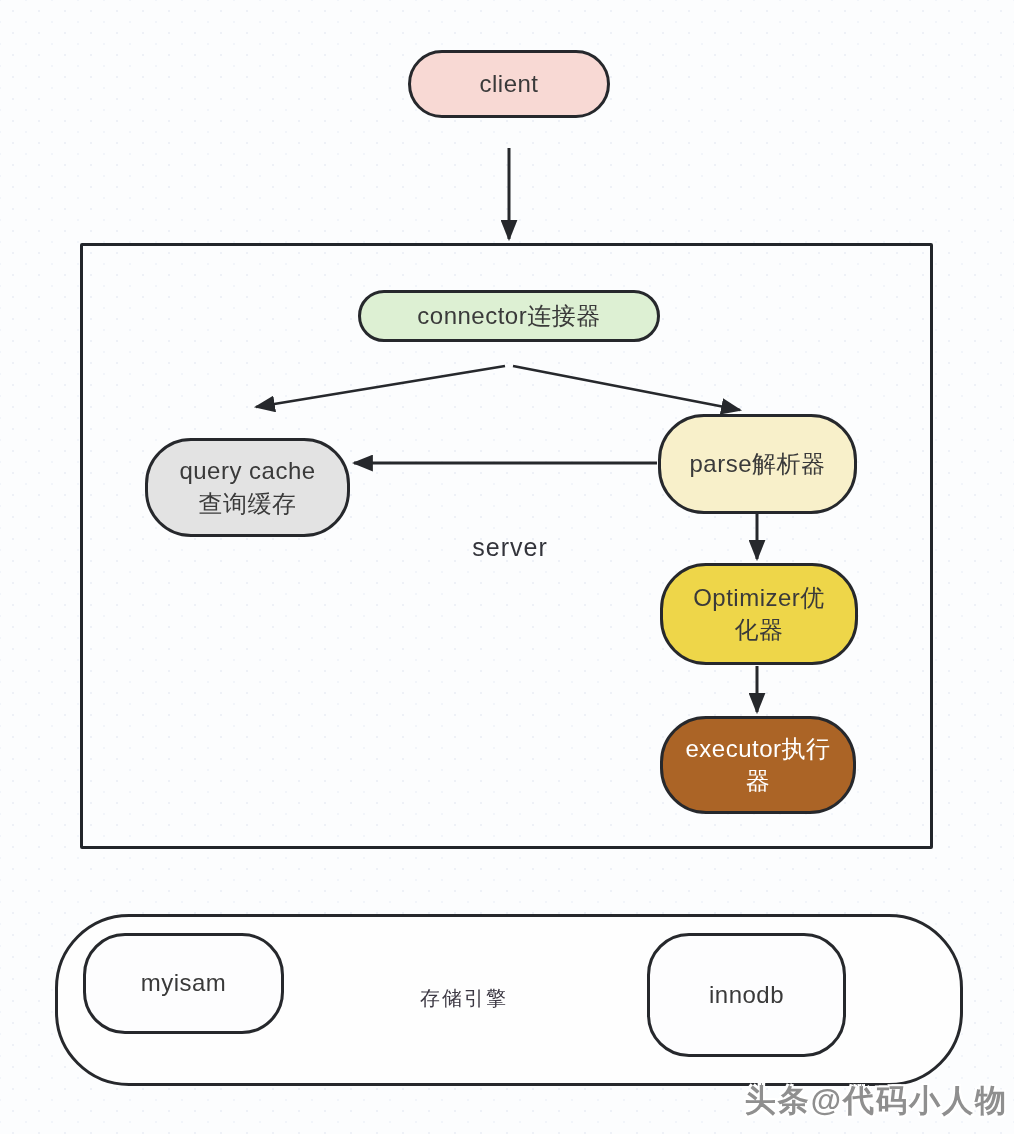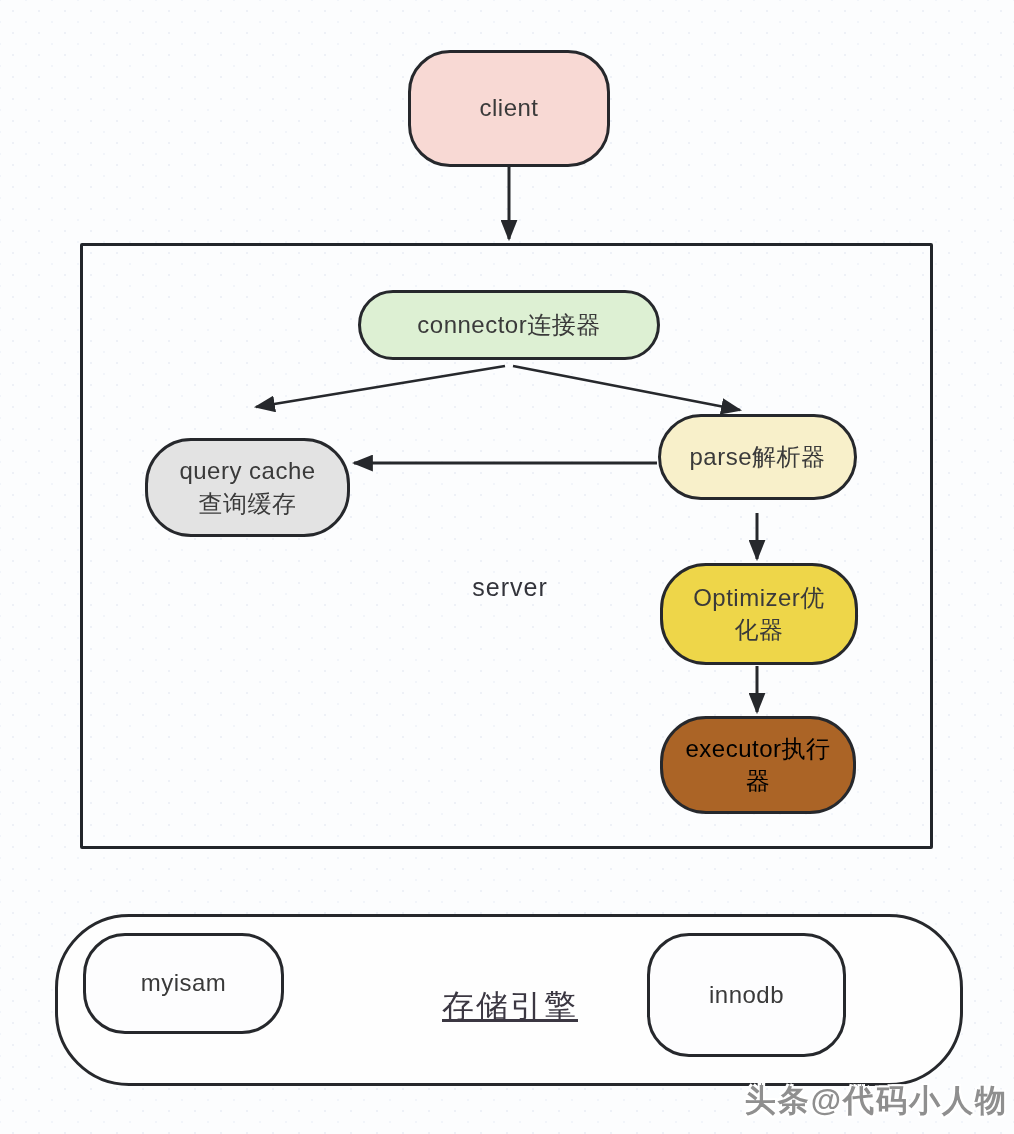--- a/index.html
+++ b/index.html
@@ -23,45 +23,45 @@
     display:flex;flex-direction:column;align-items:center;justify-content:center;
     border:3px solid #26282c;
     box-sizing:border-box;
     text-align:center;
     color:#3a3a3a;
     font-size:24px;
     line-height:1.35;
     white-space:pre-line;
     letter-spacing:0.5px;
   }
-  .node-client{left:408px;top:50px;width:202px;height:117px;border-radius:42px;background:#f8d9d4;}
+  .node-client{left:408px;top:50px;width:202px;height:68px;border-radius:42px;background:#f8d9d4;}
   .server-frame{
     position:absolute;left:80px;top:243px;width:853px;height:606px;
     border:3px solid #22252a;border-radius:2px;box-sizing:border-box;
     background:transparent;
   }
-  .node-connector{left:358px;top:290px;width:302px;height:70px;border-radius:38px;background:#ddf0d3;}
+  .node-connector{left:358px;top:290px;width:302px;height:52px;border-radius:38px;background:#ddf0d3;}
   .node-querycache{left:145px;top:414px;width:205px;height:99px;border-radius:46px;background:#e3e3e3;margin-top:24px;}
-  .node-parse{left:658px;top:414px;width:199px;height:86px;border-radius:46px;background:#f8f0ca;}
+  .node-parse{left:658px;top:414px;width:199px;height:100px;border-radius:46px;background:#f8f0ca;}
   .node-optimizer{left:660px;top:563px;width:198px;height:102px;border-radius:46px;background:#eed649;}
-  .node-executor{left:660px;top:716px;width:196px;height:98px;border-radius:46px;background:#ab6426;color:#000000;}
+  .node-executor{left:660px;top:716px;width:196px;height:98px;border-radius:46px;background:#ab6426;color:#ffffff;}
   .label-server{
     position:absolute;left:430px;top:533px;width:160px;
-    text-align:center;font-size:25px;color:#33343b;letter-spacing:1px;margin-top:40px;
+    text-align:center;font-size:25px;color:#33343b;letter-spacing:1px;
   }
   .storage-frame{
     position:absolute;left:55px;top:914px;width:908px;height:172px;
     border:3px solid #26282c;border-radius:74px;box-sizing:border-box;
     background:#fefefe;
   }
   .node-myisam{left:83px;top:933px;width:201px;height:101px;border-radius:42px;background:#fdfdfe;align-items:center;}
   .node-innodb{left:647px;top:933px;width:199px;height:124px;border-radius:42px;background:#fdfdfe;}
   .label-storage{
     position:absolute;left:420px;top:985px;width:180px;
-    text-align:center;font-size:32px;color:#3b3742;letter-spacing:2px;text-decoration:underline;
+    font-size:20px;color:#3b3742;letter-spacing:2px;
   }
   .watermark{
     position:absolute;right:6px;top:1080px;
     font-size:31px;font-weight:bold;color:#8f8f8f;letter-spacing:2px;
     text-shadow:-2px -2px 0 #fff, 2px -2px 0 #fff, -2px 2px 0 #fff, 2px 2px 0 #fff, 0 3px 0 #fff;
   }
   svg.arrows{position:absolute;left:0;top:0;pointer-events:none;}
 </style>
 </head>
 <body>

